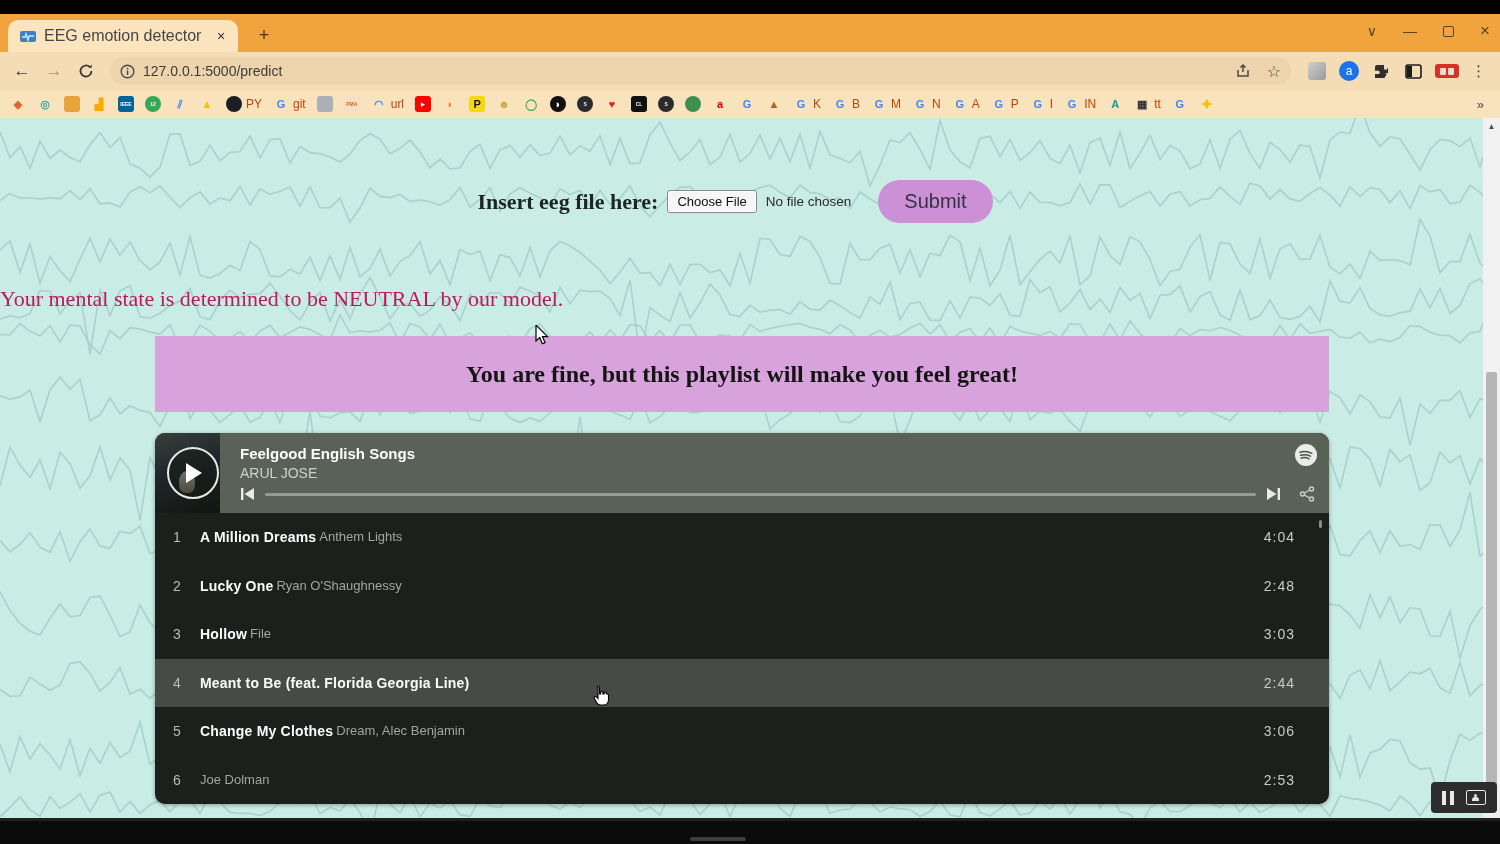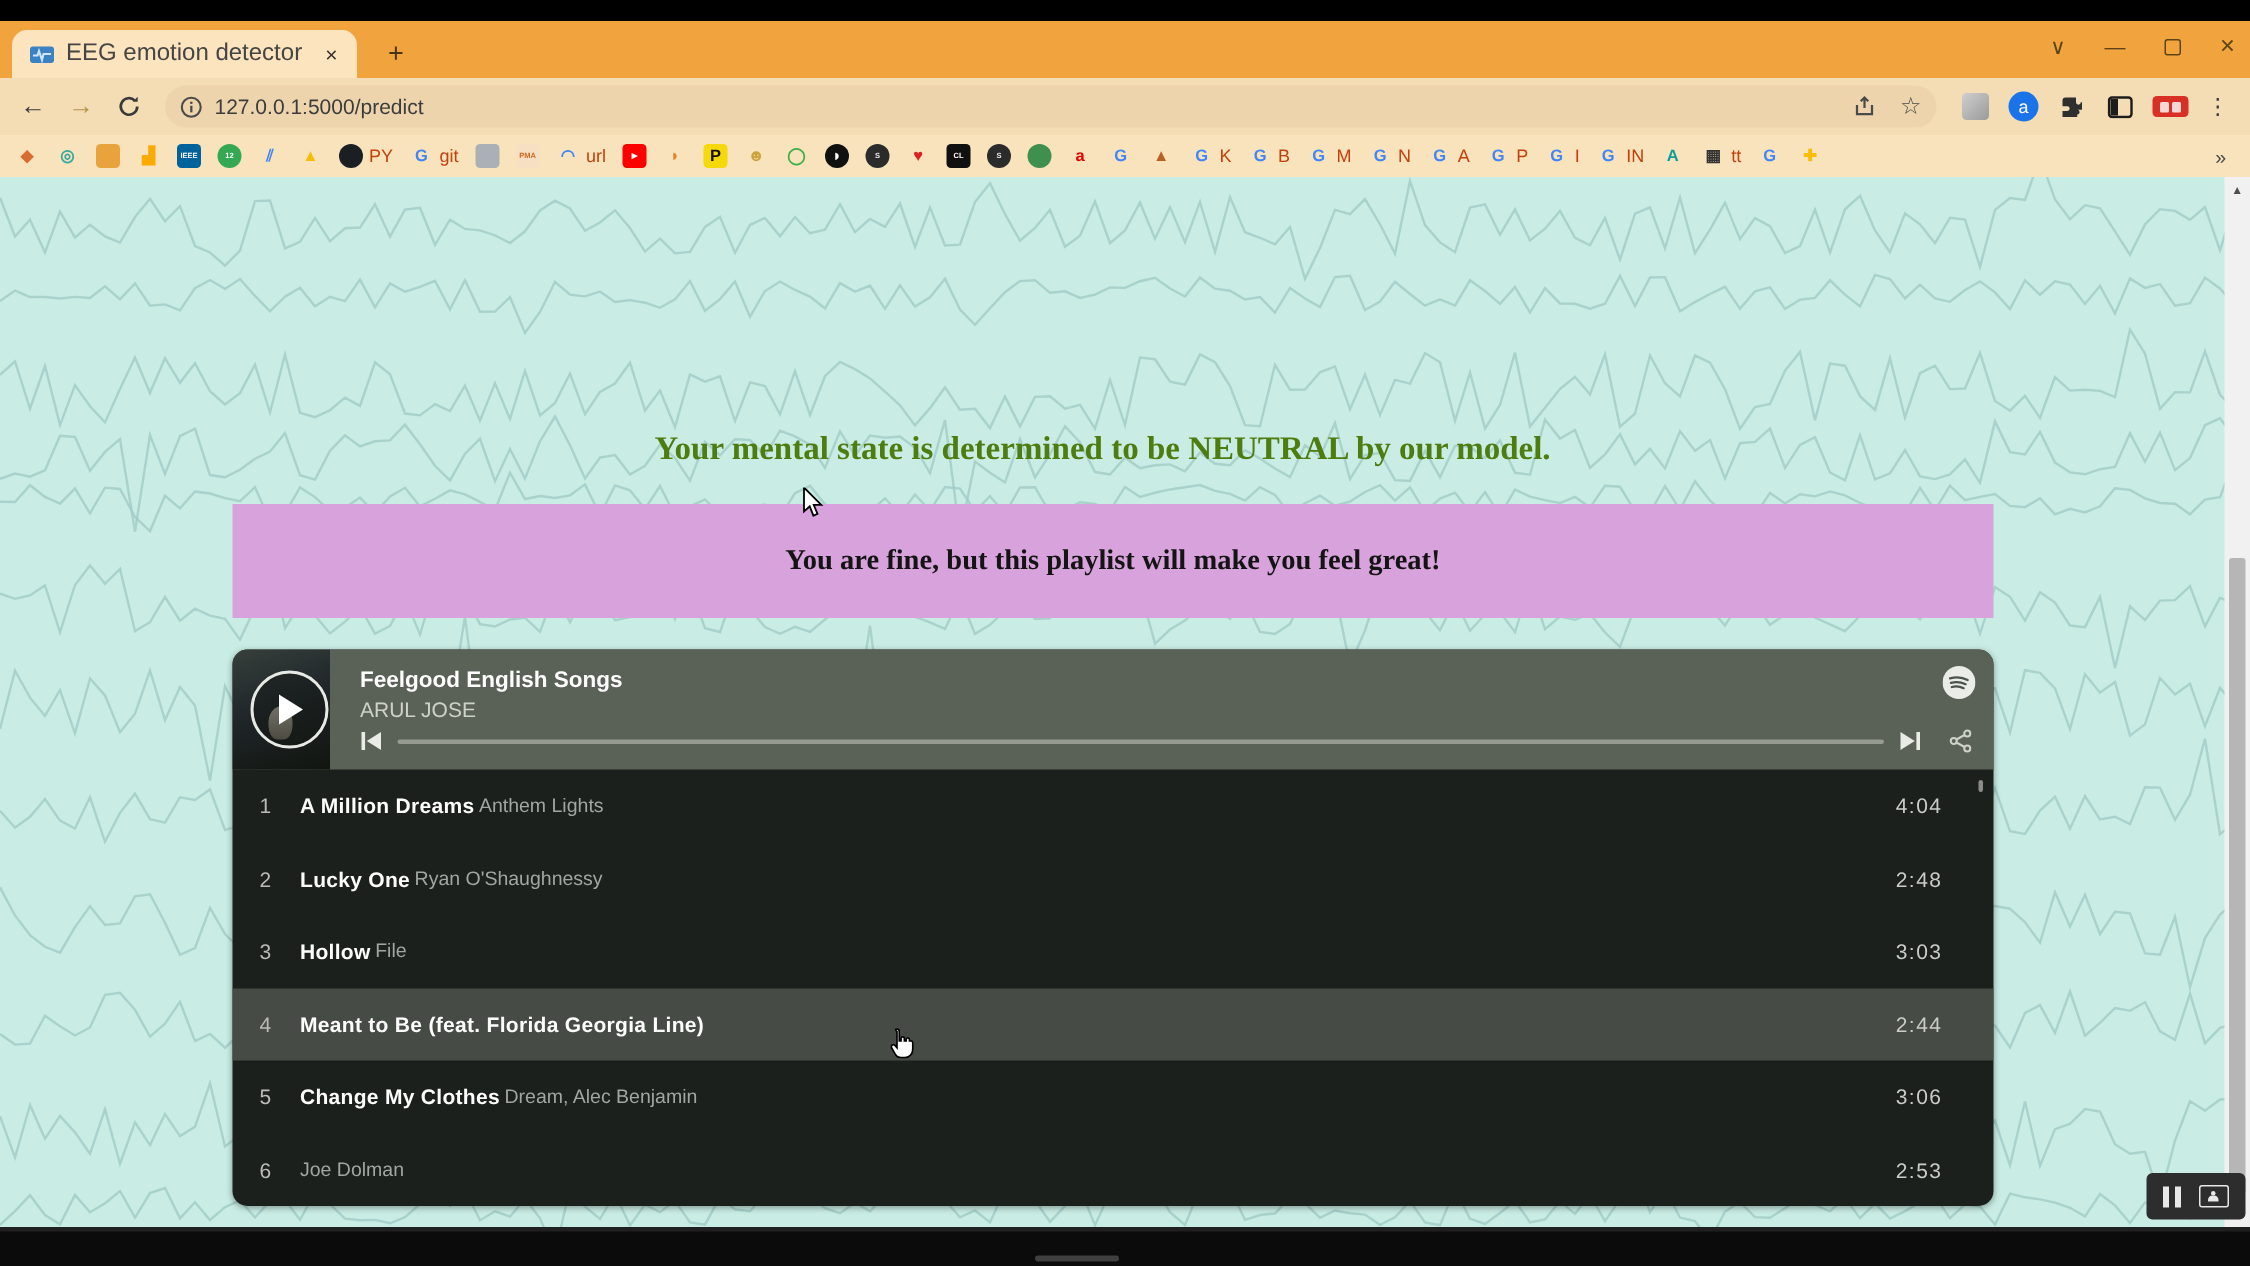--- a/index.html
+++ b/index.html
@@ -59,26 +59,26 @@
 
   .form-row { position:absolute; top:62px; left:0; width:1470px; z-index:2;
               display:flex; align-items:center; justify-content:center; gap:9px; }
   .form-label { font-family:"Liberation Serif", serif; font-weight:bold; font-size:22px; color:#1e2424; }
   .file-btn { font-size:13px; color:#111; background:#f6f6f6; border:1px solid #8a8a8a;
               border-radius:3px; padding:3px 9px; box-shadow:0 0 0 1px #fff inset; }
   .file-status { font-size:13.5px; color:#2a2a2a; margin-left:2px; }
   .submit-btn { margin-left:18px; background:#CB90D5; border:none; border-radius:23px;
                 padding:10px 26px; font-size:20px; color:#34343f; font-family:"Liberation Sans",sans-serif; }
 
-  .result-text { position:absolute; top:168px; left:0; width:1470px; z-index:2; text-align:center;
-                 font-family:"Liberation Serif", serif; font-weight:bold; font-size:22px; color:#4d7c0f; }
+  .result-text { position:absolute; top:168px; left:0; width:1470px; z-index:2; text-align:left;
+                 font-family:"Liberation Serif", serif; font-weight:normal; font-size:22px; color:#be185d; }
 
   .banner { position:absolute; top:218px; left:155px; width:1174px; height:76px; z-index:2;
             background:#D8A2DC; display:flex; align-items:center; justify-content:center; }
-  .banner-text { font-family:"Liberation Serif", serif; font-weight:bold; font-size:19px; color:#141414; }
+  .banner-text { font-family:"Liberation Serif", serif; font-weight:bold; font-size:24px; color:#141414; }
 
   
   .player { position:absolute; top:315px; left:155px; width:1174px; height:371px; z-index:2;
             border-radius:10px; overflow:hidden; background:#1C201D; box-shadow:0 1px 4px rgba(0,0,0,.35); }
   .p-head { position:relative; height:80px; background:#5A6157; }
   .album-art { position:absolute; left:0; top:0; width:65px; height:80px;
                background:linear-gradient(160deg,#37403c 0%,#20262a 45%,#11150f 100%); }
   .album-art .bulb { position:absolute; left:24px; top:38px; width:16px; height:22px;
                background:linear-gradient(#d8d2c2,#8d8574); border-radius:50% 50% 40% 40%; opacity:.85; }
   .play-btn { position:absolute; left:12px; top:14px; width:52px; height:52px; border-radius:50%;
@@ -367,20 +367,28 @@
         <polyline points="0,216.5 10,216.7 20,205.5 30,213.3 40,217.7 50,207.7 60,224.2 70,207.1 80,208.0 90,226.7 100,236.1 110,212.5 120,220.9 130,209.7 140,211.0 150,214.1 160,216.1 170,206.8 180,229.4 190,224.2 200,207.0 210,213.4 220,222.7 230,220.5 240,213.7 250,224.0 260,213.0 270,207.2 280,219.6 290,214.5 300,208.9 310,211.6 320,216.6 330,222.0 340,197.1 350,214.7 360,212.7 370,214.0 380,212.3 390,204.9 400,225.4 410,205.6 420,208.9 430,221.3 440,206.0 450,225.7 460,219.6 470,215.0 480,225.0 490,218.7 500,219.9 510,218.3 520,226.6 530,210.8 540,205.9 550,218.2 560,223.0 570,218.9 580,222.9 590,214.2 600,224.9 610,211.7 620,222.4 630,206.7 640,207.7 650,222.8 660,212.8 670,224.5 680,207.0 690,206.8 700,224.1 710,222.1 720,216.9 730,218.0 740,222.4 750,206.6 760,213.3 770,210.5 780,208.3 790,206.8 800,205.4 810,209.3 820,211.2 830,215.7 840,206.8 850,212.0 860,224.9 870,217.5 880,212.4 890,219.1 900,216.4 910,210.0 920,205.5 930,215.8 940,206.9 950,223.2 960,214.4 970,210.4 980,223.5 990,210.0 1000,225.6 1010,208.4 1020,213.1 1030,215.4 1040,217.4 1050,213.3 1060,220.3 1070,205.8 1080,206.5 1090,222.8 1100,224.0 1110,206.0 1120,221.9 1130,202.8 1140,215.7 1150,224.7 1160,220.2 1170,225.5 1180,210.6 1190,217.6 1200,211.5 1210,212.9 1220,209.6 1230,212.3 1240,217.3 1250,221.4 1260,225.5 1270,223.8 1280,207.3 1290,222.1 1300,205.7 1310,215.4 1320,213.3 1330,211.4 1340,219.3 1350,220.1 1360,214.2 1370,224.9 1380,221.2 1390,223.6 1400,219.5 1410,207.5 1420,208.6 1430,214.2 1440,217.3 1450,217.8 1460,224.9 1470,215.0 1480,213.4 1490,187.6 1500,220.1" fill="none" stroke="#A3CCC9" stroke-width="1.6" opacity="0.85"></polyline>
         <polyline points="0,277.8 10,281.2 20,279.0 30,272.3 40,303.5 50,272.0 60,259.0 70,271.2 80,261.3 90,302.7 100,296.8 110,279.9 120,295.8 130,287.8 140,292.4 150,294.5 160,308.4 170,287.2 180,255.8 190,300.7 200,285.0 210,292.3 220,304.3 230,296.4 240,286.7 250,304.4 260,299.3 270,281.1 280,304.9 290,272.3 300,288.0 310,279.0 320,298.1 330,299.7 340,295.0 350,293.8 360,303.3 370,276.3 380,296.8 390,277.1 400,280.2 410,295.4 420,293.4 430,286.2 440,269.1 450,294.8 460,273.0 470,300.8 480,303.3 490,275.1 500,288.1 510,300.0 520,304.5 530,299.9 540,303.3 550,295.0 560,286.2 570,272.2 580,285.4 590,286.8 600,272.6 610,293.2 620,296.9 630,301.3 640,280.2 650,304.6 660,298.6 670,288.9 680,283.3 690,294.7 700,294.2 710,279.8 720,282.5 730,284.6 740,273.0 750,286.8 760,274.7 770,311.1 780,301.7 790,295.7 800,286.1 810,287.0 820,294.6 830,282.4 840,303.3 850,304.6 860,298.0 870,276.6 880,280.4 890,277.4 900,325.3 910,302.3 920,271.8 930,286.9 940,288.1 950,289.9 960,302.2 970,281.9 980,302.5 990,291.7 1000,290.0 1010,303.5 1020,271.0 1030,301.4 1040,293.1 1050,295.2 1060,291.1 1070,303.7 1080,313.2 1090,286.4 1100,272.6 1110,289.3 1120,277.8 1130,275.5 1140,287.7 1150,299.0 1160,282.5 1170,284.1 1180,298.5 1190,291.8 1200,280.0 1210,293.7 1220,298.2 1230,302.8 1240,292.5 1250,274.3 1260,281.1 1270,284.7 1280,294.9 1290,280.6 1300,266.5 1310,274.8 1320,304.5 1330,273.4 1340,279.9 1350,295.8 1360,276.8 1370,283.7 1380,299.0 1390,300.1 1400,279.9 1410,327.4 1420,286.2 1430,295.4 1440,282.4 1450,282.1 1460,272.8 1470,299.6 1480,280.5 1490,285.1 1500,274.3" fill="none" stroke="#A3CCC9" stroke-width="1.6" opacity="0.85"></polyline>
         <polyline points="0,367.9 10,329.1 20,347.1 30,359.3 40,342.0 50,370.9 60,334.3 70,345.6 80,370.1 90,357.8 100,328.9 110,362.1 120,340.0 130,352.3 140,402.4 150,339.3 160,360.3 170,335.8 180,373.8 190,356.7 200,377.2 210,331.3 220,375.2 230,336.8 240,355.2 250,375.1 260,356.5 270,357.3 280,359.2 290,352.4 300,354.4 310,293.2 320,371.2 330,365.0 340,346.2 350,354.0 360,371.1 370,338.1 380,364.9 390,367.9 400,375.2 410,374.5 420,338.0 430,341.3 440,345.2 450,344.5 460,338.0 470,374.1 480,367.5 490,336.0 500,368.0 510,363.9 520,367.2 530,330.9 540,341.3 550,343.4 560,329.7 570,364.4 580,299.2 590,375.3 600,350.2 610,334.9 620,373.9 630,360.9 640,359.6 650,345.8 660,333.9 670,338.6 680,333.9 690,356.0 700,340.6 710,349.8 720,361.4 730,332.4 740,335.9 750,341.4 760,366.8 770,366.3 780,349.7 790,373.2 800,342.6 810,335.8 820,342.9 830,335.4 840,355.2 850,374.9 860,353.6 870,329.3 880,374.9 890,373.6 900,369.7 910,366.9 920,359.9 930,333.3 940,361.3 950,350.0 960,356.2 970,328.8 980,375.1 990,375.5 1000,371.6 1010,365.9 1020,357.2 1030,360.3 1040,361.6 1050,373.1 1060,373.0 1070,329.0 1080,373.7 1090,329.3 1100,364.2 1110,356.7 1120,370.6 1130,333.7 1140,351.0 1150,347.3 1160,363.1 1170,318.7 1180,350.9 1190,329.7 1200,356.5 1210,334.5 1220,334.0 1230,331.9 1240,338.6 1250,340.7 1260,350.9 1270,338.6 1280,361.5 1290,359.4 1300,356.1 1310,351.5 1320,341.2 1330,340.8 1340,370.3 1350,328.8 1360,330.6 1370,340.9 1380,368.1 1390,331.5 1400,343.8 1410,336.7 1420,372.4 1430,364.9 1440,334.0 1450,345.0 1460,337.8 1470,366.2 1480,340.6 1490,352.2 1500,346.9" fill="none" stroke="#A3CCC9" stroke-width="1.6" opacity="0.85"></polyline>
         <polyline points="0,422.5 10,433.8 20,426.5 30,414.7 40,429.1 50,434.3 60,413.5 70,443.2 80,423.9 90,411.1 100,428.1 110,430.4 120,413.5 130,415.3 140,408.3 150,435.4 160,432.2 170,426.8 180,427.9 190,405.9 200,404.8 210,432.0 220,410.7 230,426.8 240,430.1 250,430.2 260,426.8 270,415.3 280,417.7 290,428.8 300,405.0 310,412.5 320,443.3 330,418.9 340,419.8 350,419.0 360,411.4 370,435.0 380,414.9 390,417.9 400,416.6 410,419.3 420,415.7 430,420.9 440,427.7 450,428.7 460,424.3 470,416.1 480,413.4 490,424.0 500,437.2 510,419.1 520,431.8 530,442.3 540,425.5 550,425.9 560,441.2 570,431.3 580,437.2 590,428.5 600,434.3 610,426.0 620,422.5 630,413.6 640,414.4 650,428.3 660,421.1 670,422.9 680,414.2 690,429.3 700,432.7 710,436.3 720,437.2 730,413.0 740,409.3 750,437.7 760,441.1 770,424.0 780,410.1 790,423.4 800,405.1 810,416.6 820,439.7 830,432.5 840,437.7 850,406.8 860,407.4 870,440.1 880,408.6 890,406.6 900,410.4 910,433.4 920,422.4 930,421.4 940,418.4 950,429.3 960,414.9 970,428.9 980,441.8 990,435.6 1000,431.8 1010,421.5 1020,421.0 1030,434.1 1040,430.3 1050,430.3 1060,473.8 1070,422.5 1080,408.1 1090,429.9 1100,428.6 1110,430.5 1120,414.3 1130,411.4 1140,416.1 1150,384.9 1160,435.6 1170,380.8 1180,427.7 1190,404.0 1200,406.6 1210,426.1 1220,411.7 1230,410.4 1240,443.5 1250,432.5 1260,442.0 1270,404.7 1280,435.1 1290,421.8 1300,422.7 1310,407.0 1320,434.3 1330,407.3 1340,436.2 1350,438.0 1360,422.4 1370,413.2 1380,434.5 1390,412.7 1400,428.3 1410,426.5 1420,431.4 1430,406.8 1440,407.1 1450,428.5 1460,411.8 1470,374.5 1480,438.2 1490,429.6 1500,430.6" fill="none" stroke="#A3CCC9" stroke-width="1.6" opacity="0.85"></polyline>
         <polyline points="0,473.6 10,492.3 20,505.4 30,513.2 40,517.1 50,500.1 60,486.1 70,498.6 80,497.6 90,479.5 100,478.2 110,497.2 120,518.5 130,514.0 140,487.2 150,504.7 160,514.4 170,472.4 180,517.3 190,499.3 200,505.3 210,473.0 220,476.2 230,516.7 240,505.4 250,475.1 260,497.8 270,472.7 280,498.5 290,496.0 300,512.9 310,513.7 320,492.6 330,500.1 340,493.2 350,513.4 360,512.7 370,497.3 380,484.6 390,483.8 400,510.5 410,488.9 420,479.2 430,504.8 440,483.0 450,505.5 460,503.9 470,494.1 480,504.9 490,484.3 500,473.6 510,518.0 520,478.3 530,488.0 540,510.4 550,493.8 560,492.8 570,506.3 580,501.5 590,492.3 600,495.2 610,480.1 620,518.2 630,489.1 640,472.2 650,490.7 660,492.2 670,483.2 680,437.5 690,470.5 700,490.2 710,488.4 720,515.3 730,488.9 740,504.5 750,481.0 760,487.5 770,496.8 780,480.0 790,517.7 800,508.5 810,473.4 820,498.0 830,493.2 840,495.7 850,505.5 860,506.9 870,491.9 880,481.4 890,515.3 900,486.8 910,471.9 920,476.7 930,511.5 940,530.0 950,505.5 960,475.0 970,476.0 980,500.0 990,513.3 1000,493.7 1010,500.5 1020,498.2 1030,491.2 1040,506.3 1050,472.5 1060,509.4 1070,509.4 1080,480.4 1090,482.0 1100,506.9 1110,517.3 1120,476.2 1130,516.1 1140,492.9 1150,507.0 1160,491.8 1170,479.4 1180,499.4 1190,509.5 1200,498.6 1210,489.1 1220,512.6 1230,481.4 1240,502.2 1250,477.3 1260,492.2 1270,491.8 1280,503.3 1290,509.5 1300,499.4 1310,492.0 1320,490.3 1330,486.0 1340,487.8 1350,496.8 1360,510.4 1370,476.8 1380,499.7 1390,478.5 1400,504.7 1410,489.8 1420,490.9 1430,517.6 1440,518.5 1450,493.3 1460,540.1 1470,507.4 1480,491.7 1490,483.2 1500,513.2" fill="none" stroke="#A3CCC9" stroke-width="1.6" opacity="0.85"></polyline>
         <polyline points="0,571.4 10,578.4 20,577.8 30,559.2 40,566.1 50,572.3 60,567.0 70,545.2 80,543.9 90,555.2 100,573.1 110,564.4 120,549.8 130,576.1 140,571.3 150,580.5 160,571.3 170,551.4 180,564.2 190,552.6 200,557.3 210,566.2 220,542.7 230,543.2 240,574.4 250,558.6 260,563.9 270,545.8 280,576.7 290,562.2 300,570.4 310,592.9 320,574.9 330,584.6 340,570.3 350,582.5 360,543.3 370,565.1 380,582.7 390,566.5 400,543.0 410,557.4 420,543.9 430,569.4 440,546.6 450,545.0 460,571.4 470,542.8 480,555.2 490,554.0 500,582.3 510,544.4 520,553.1 530,543.9 540,547.6 550,579.7 560,531.4 570,581.1 580,573.8 590,561.1 600,576.1 610,566.2 620,551.6 630,560.9 640,569.6 650,582.4 660,542.9 670,553.9 680,554.4 690,577.2 700,556.3 710,544.6 720,554.0 730,515.9 740,560.2 750,580.5 760,576.4 770,577.2 780,548.7 790,543.6 800,543.9 810,575.0 820,579.2 830,578.7 840,546.1 850,572.7 860,552.9 870,547.0 880,563.0 890,553.7 900,568.1 910,569.7 920,572.6 930,569.3 940,559.0 950,580.9 960,574.4 970,567.9 980,578.1 990,543.3 1000,563.7 1010,546.1 1020,582.4 1030,546.3 1040,579.9 1050,542.3 1060,571.2 1070,550.9 1080,549.4 1090,581.5 1100,565.8 1110,539.0 1120,564.1 1130,566.0 1140,578.8 1150,563.4 1160,570.2 1170,548.4 1180,574.3 1190,571.3 1200,565.1 1210,570.8 1220,570.8 1230,554.6 1240,561.3 1250,551.7 1260,541.4 1270,574.5 1280,560.4 1290,553.4 1300,577.3 1310,546.6 1320,563.7 1330,565.8 1340,580.3 1350,557.3 1360,552.1 1370,570.6 1380,543.0 1390,572.5 1400,563.9 1410,554.1 1420,555.8 1430,550.2 1440,569.6 1450,575.2 1460,544.4 1470,577.6 1480,567.2 1490,564.4 1500,575.7" fill="none" stroke="#A3CCC9" stroke-width="1.6" opacity="0.85"></polyline>
         <polyline points="0,626.2 10,653.6 20,618.6 30,641.2 40,625.9 50,636.9 60,651.2 70,621.4 80,657.8 90,630.3 100,645.4 110,624.7 120,639.4 130,633.2 140,604.2 150,646.3 160,638.6 170,609.1 180,638.5 190,616.1 200,649.3 210,644.7 220,629.1 230,660.9 240,626.9 250,646.6 260,627.8 270,616.0 280,656.8 290,623.3 300,637.2 310,614.7 320,644.1 330,637.0 340,643.4 350,635.3 360,655.2 370,647.6 380,620.0 390,620.8 400,646.1 410,639.9 420,648.6 430,659.0 440,639.7 450,617.9 460,642.3 470,611.7 480,621.0 490,635.0 500,636.9 510,641.6 520,610.6 530,628.1 540,636.6 550,622.2 560,607.8 570,626.6 580,652.4 590,620.0 600,631.8 610,635.9 620,616.4 630,627.6 640,646.6 650,648.9 660,642.5 670,653.5 680,634.2 690,632.7 700,635.5 710,635.9 720,630.8 730,612.3 740,589.9 750,635.1 760,649.1 770,655.3 780,611.2 790,644.2 800,634.0 810,652.9 820,624.4 830,643.5 840,632.0 850,649.1 860,660.8 870,639.9 880,637.3 890,623.0 900,611.0 910,651.4 920,627.4 930,650.9 940,637.4 950,608.1 960,612.9 970,651.8 980,649.0 990,659.8 1000,641.7 1010,650.9 1020,640.3 1030,631.9 1040,628.0 1050,611.7 1060,650.7 1070,642.9 1080,638.9 1090,644.9 1100,656.8 1110,641.0 1120,651.0 1130,650.8 1140,620.3 1150,625.9 1160,631.5 1170,617.3 1180,657.8 1190,616.8 1200,608.4 1210,610.2 1220,607.5 1230,638.2 1240,623.1 1250,618.3 1260,610.2 1270,614.1 1280,618.8 1290,631.8 1300,656.0 1310,656.6 1320,642.5 1330,629.1 1340,658.9 1350,616.4 1360,659.2 1370,634.8 1380,631.2 1390,621.4 1400,623.0 1410,644.8 1420,651.1 1430,649.9 1440,680.8 1450,642.4 1460,616.2 1470,622.4 1480,615.0 1490,614.7 1500,642.2" fill="none" stroke="#A3CCC9" stroke-width="1.6" opacity="0.85"></polyline>
         <polyline points="0,698.6 10,689.4 20,678.8 30,692.0 40,698.2 50,678.6 60,690.2 70,684.2 80,676.0 90,693.8 100,677.4 110,674.0 120,694.2 130,683.5 140,695.3 150,686.8 160,682.2 170,693.7 180,682.8 190,681.9 200,695.2 210,677.1 220,684.7 230,694.4 240,695.5 250,695.3 260,697.5 270,693.4 280,684.7 290,680.1 300,686.0 310,675.3 320,695.6 330,689.5 340,693.1 350,681.0 360,694.2 370,718.0 380,673.7 390,686.4 400,694.6 410,678.0 420,698.9 430,685.1 440,690.1 450,682.6 460,696.9 470,698.4 480,679.9 490,688.3 500,689.5 510,678.1 520,679.4 530,681.2 540,679.2 550,687.4 560,690.8 570,683.8 580,689.5 590,679.0 600,676.1 610,679.8 620,683.3 630,682.2 640,693.5 650,689.0 660,696.9 670,675.3 680,678.4 690,682.3 700,696.5 710,686.1 720,674.4 730,698.8 740,676.9 750,679.0 760,682.6 770,673.1 780,690.1 790,698.6 800,674.6 810,673.2 820,674.2 830,695.2 840,692.0 850,691.0 860,680.1 870,684.1 880,693.9 890,689.0 900,690.8 910,691.7 920,698.5 930,693.5 940,682.7 950,697.0 960,698.8 970,674.7 980,694.5 990,697.9 1000,690.7 1010,682.5 1020,696.9 1030,695.0 1040,682.8 1050,691.2 1060,678.5 1070,696.1 1080,681.4 1090,661.0 1100,690.2 1110,674.6 1120,693.7 1130,696.1 1140,709.0 1150,689.7 1160,683.3 1170,693.4 1180,693.8 1190,687.5 1200,681.0 1210,685.2 1220,689.5 1230,680.6 1240,694.1 1250,684.2 1260,694.4 1270,689.4 1280,683.6 1290,679.5 1300,694.1 1310,684.9 1320,686.4 1330,698.3 1340,677.8 1350,680.2 1360,681.6 1370,683.7 1380,687.2 1390,692.9 1400,678.0 1410,685.6 1420,697.4 1430,683.6 1440,687.4 1450,689.4 1460,694.4 1470,677.4 1480,685.9 1490,679.8 1500,689.6" fill="none" stroke="#A3CCC9" stroke-width="1.6" opacity="0.85"></polyline>
       </svg>
 
+    <div class="form-row">
+      <span class="form-label">Insert eeg file here:</span>
+      <span style="display:flex;align-items:center;gap:7px;">
+        <span class="file-btn">Choose File</span>
+        <span class="file-status">No file chosen</span>
+      </span>
+      <button class="submit-btn">Submit</button>
+    </div>
 
     <div class="result-text">Your mental state is determined to be NEUTRAL by our model.</div>
 
     <div class="banner">
       <span class="banner-text">You are fine, but this playlist will make you feel great!</span>
     </div>
 
     <div class="player">
       <div class="p-head">
         <div class="album-art">

